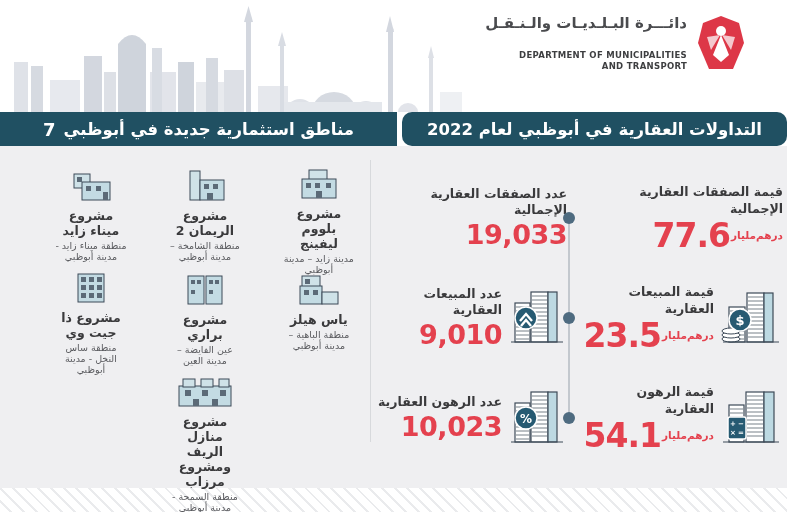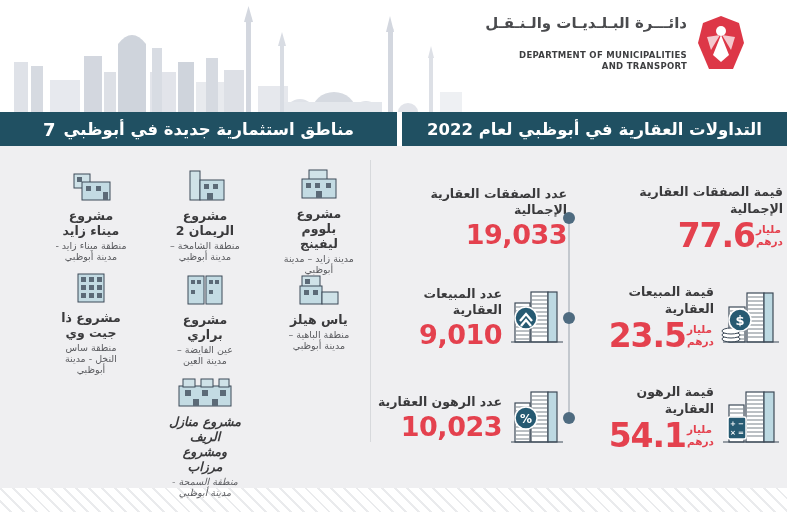--- a/index.html
+++ b/index.html
@@ -12,48 +12,48 @@
   .skyline { position:absolute; left:0; bottom:0; }
   .logo { position:absolute; top:14px; right:14px; display:flex; align-items:center; gap:10px; }
   .logo-text { text-align:right; }
   .logo-ar { font-size:15px; color:#4a4b4e; font-weight:bold; letter-spacing:.5px; direction:rtl; }
   .logo-en { margin-top:18px; font-size:8.5px; font-weight:bold; color:#3d3e40; letter-spacing:.3px; line-height:1.25; }
 
   
   .header-bars { display:flex; width:787px; height:34px; gap:5px; }
   .bar { background:#205062; color:#fff; display:flex; align-items:center; justify-content:center; }
   .bar-left { width:397px; }
-  .bar-right { flex:1; }
+  .bar-right { flex:1;border-radius:10px; }
   .bar h1,.bar h2 { font-size:16.5px; font-weight:bold; }
   .bar-left-inner { display:flex; direction:ltr; align-items:center; gap:8px; }
   .bar-left-inner .count { font-size:18px; font-weight:bold; }
 
   
   .content { display:flex; width:787px; height:342px; background:#efeff1; }
   .panel-left { width:397px; position:relative; }
   .v-divider { width:1px; margin:14px 0 46px; background:#d7d9dc; }
   .panel-right { flex:1; position:relative; }
 
   
   .projects { direction:rtl; display:grid; grid-template-columns:repeat(3,1fr); padding:20px 14px 0; row-gap:4px; }
   .project { height:100px; text-align:center; display:flex; flex-direction:column; align-items:center;margin-left:40px; }
   .project-icon { height:38px; display:flex; align-items:flex-end; justify-content:center; }
   .project-name { margin-top:4px; font-size:12.5px; font-weight:bold; color:#3a3a3c; }
   .project-loc { margin-top:2px; font-size:9.5px; color:#595a5e; }
-  .proj-center { grid-column:2;font-style:italic; }
+  .proj-center { grid-column:2; }
 
   
   .stats-grid { direction:rtl; display:grid; grid-template-columns:190px 26px 1fr; padding:22px 4px 0 6px; }
   .stat-cell { height:100px; display:flex; align-items:center; }
   .cell-inner { display:flex; align-items:center; gap:7px; width:100%; }
   .stat-text { text-align:right; flex:1; }
   .stat-label { font-size:12.5px; font-weight:bold; color:#3a3a3c; line-height:1.3; }
   .number-line { display:flex; direction:ltr; justify-content:flex-end; align-items:center; gap:1px; margin-top:2px; }
   .big-number { font-size:33px; font-weight:bold; color:#e4414e; line-height:1; letter-spacing:-1px; }
-  .unit-stack { display:flex; flex-direction:column; font-size:10.5px; font-weight:bold; color:#e4414e; line-height:1.15; text-align:left; }
+  .unit-stack { display:flex; font-size:10.5px; font-weight:bold; color:#e4414e; line-height:1.15; text-align:center; }
   .count-number { font-size:27px; font-weight:bold; color:#e4414e; line-height:1.1; margin-top:2px; letter-spacing:-0.5px;margin-left:24px; }
   .stat-icon { flex:0 0 auto; }
 
   
   .timeline-line { position:absolute; left:197px; top:72px; width:2px; height:200px; background:#c3c8ce; }
   .timeline-dot { position:absolute; left:192px; width:12px; height:12px; border-radius:50%; background:#4e6b80; }
   .dot-0 { top:66px; } .dot-1 { top:166px; } .dot-2 { top:266px; }
 
   
   .hatch { width:787px; height:24px;

